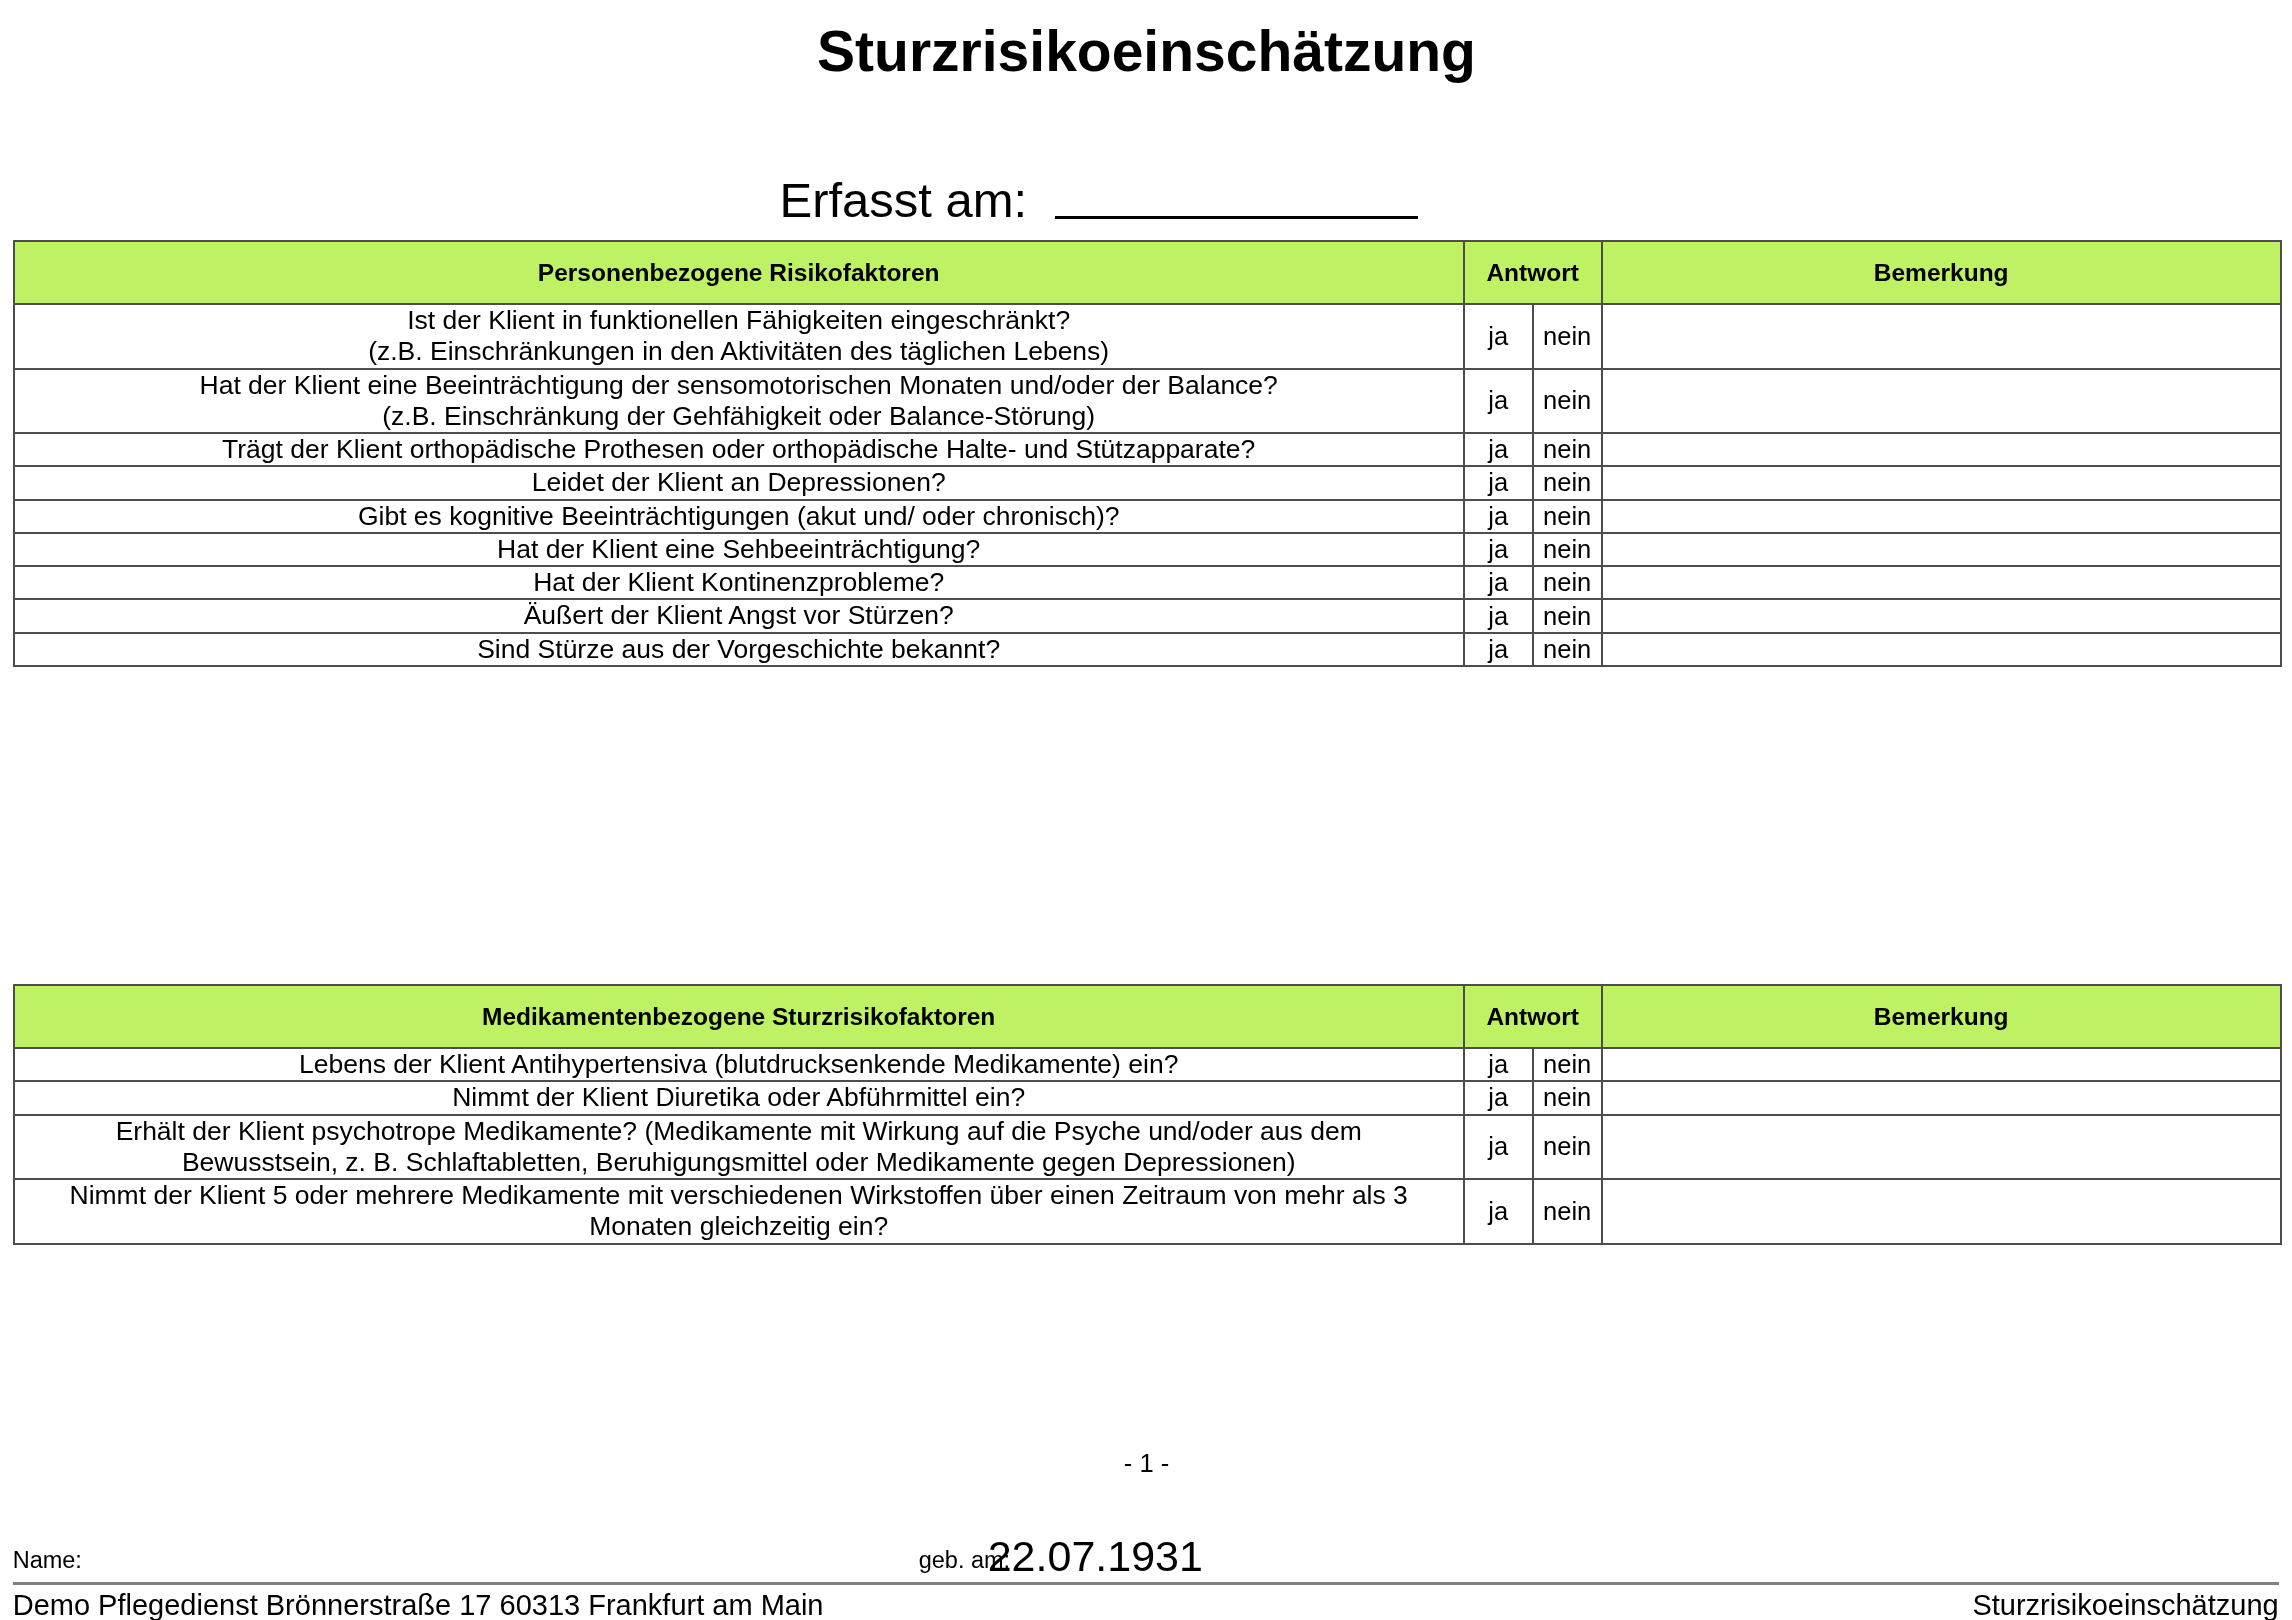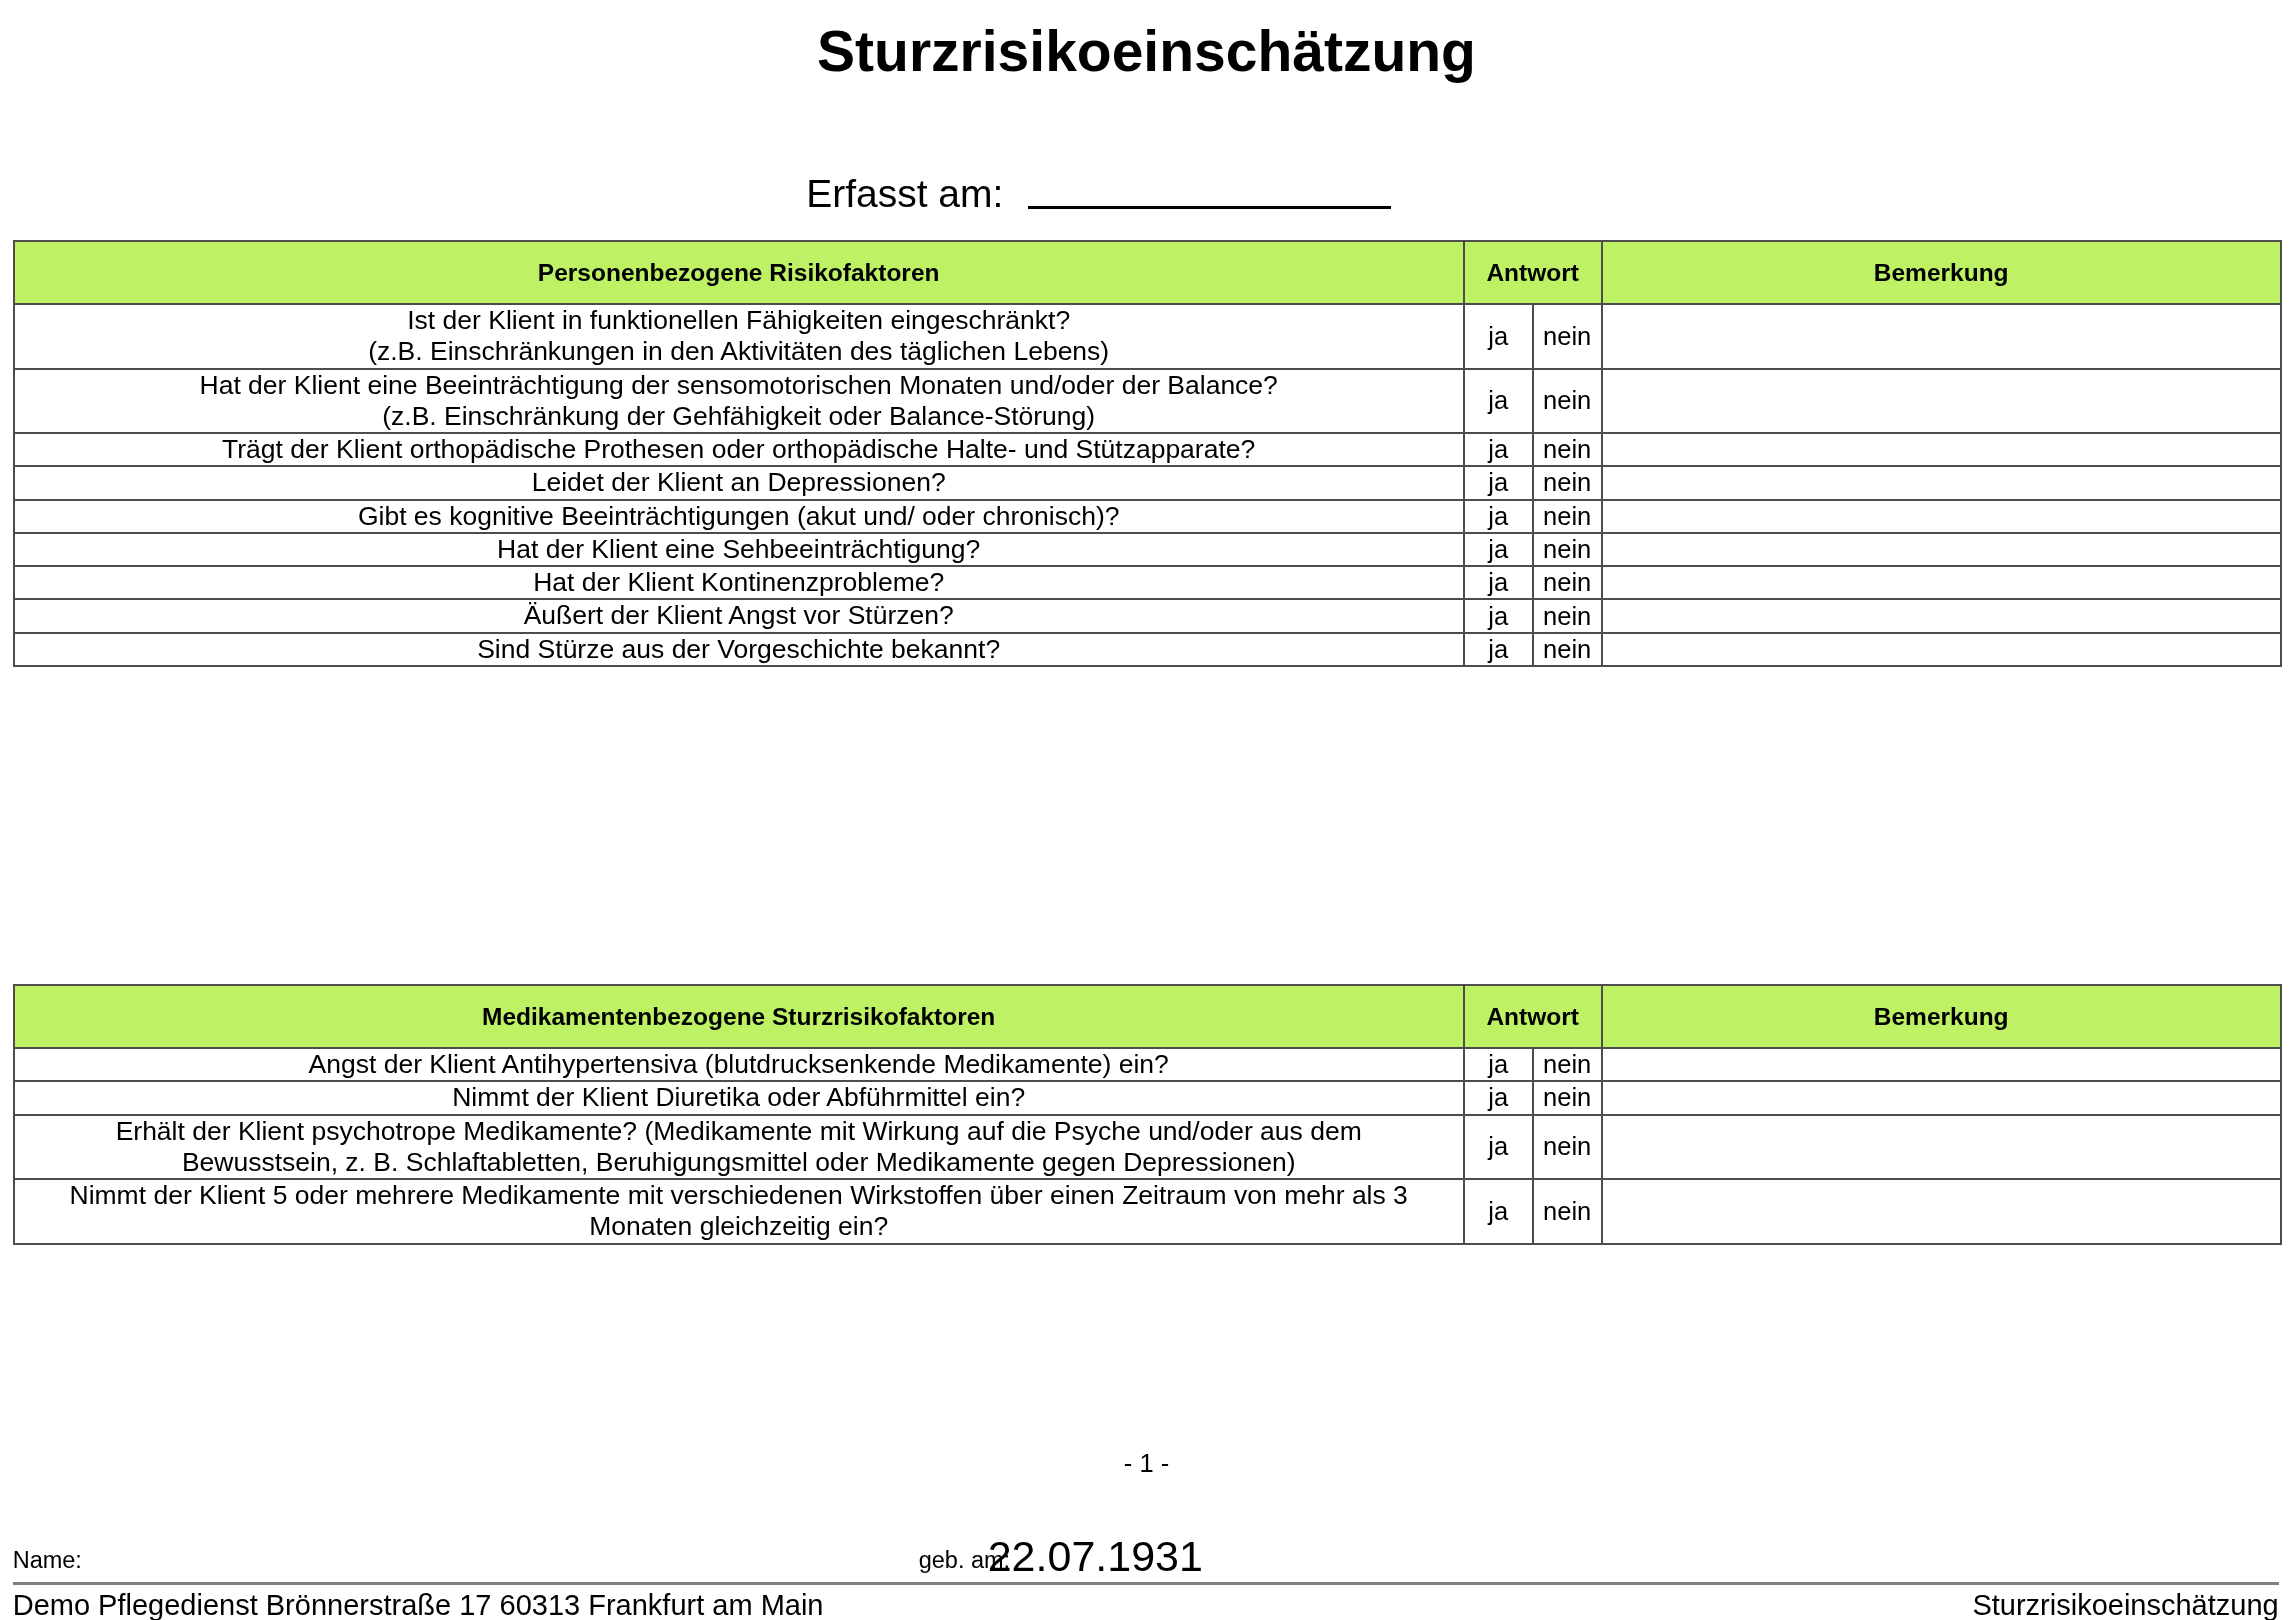--- a/index.html
+++ b/index.html
@@ -36,21 +36,21 @@
     line-height: 1.1;
   }
 
   
   .erfasst-row {
     position: absolute;
     left: 0;
     top: 172px;
     width: 2197px;
     text-align: center;
-    font-size: 39px;
+    font-size: 49px;
     white-space: nowrap;
   }
   .erfasst-label { }
   .erfasst-blank {
     display: inline-block;
     width: 363px;
     border-bottom: 3.9px solid #000;
     margin-left: 13.7px;
     vertical-align: -2px;
     height: 33px;
@@ -292,21 +292,21 @@
     <thead>
       <tr>
         <th class="hdr-cell">Medikamentenbezogene Sturzrisikofaktoren</th>
         <th class="hdr-cell" colspan="2">Antwort</th>
         <th class="hdr-cell">Bemerkung</th>
       </tr>
     </thead>
     <tbody id="body-medication">
         <tr>
           <td class="q-cell">
-            <span class="l2">Angst der Klient Antihypertensiva (blutdrucksenkende Medikamente) ein?</span>
+            <span class="l2">Lebens der Klient Antihypertensiva (blutdrucksenkende Medikamente) ein?</span>
           </td>
           <td class="ans-cell">ja</td>
           <td class="ans-cell">nein</td>
           <td class="rem-cell"></td>
         </tr>
         <tr>
           <td class="q-cell">
             <span class="l2">Nimmt der Klient Diuretika oder Abführmittel ein?</span>
           </td>
           <td class="ans-cell">ja</td>

